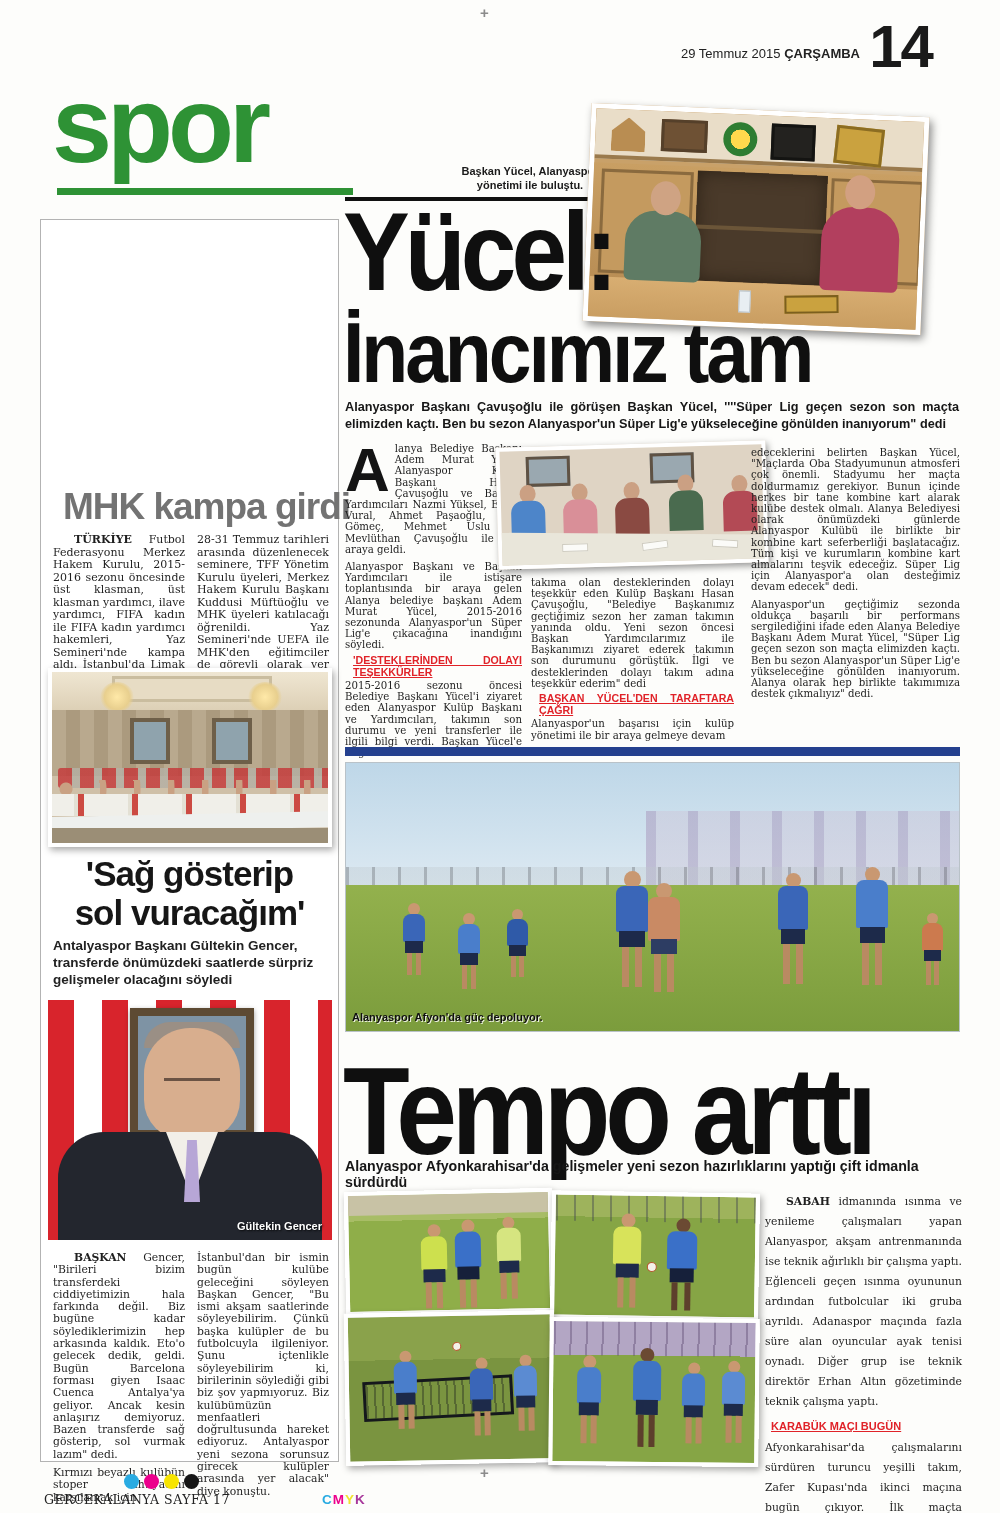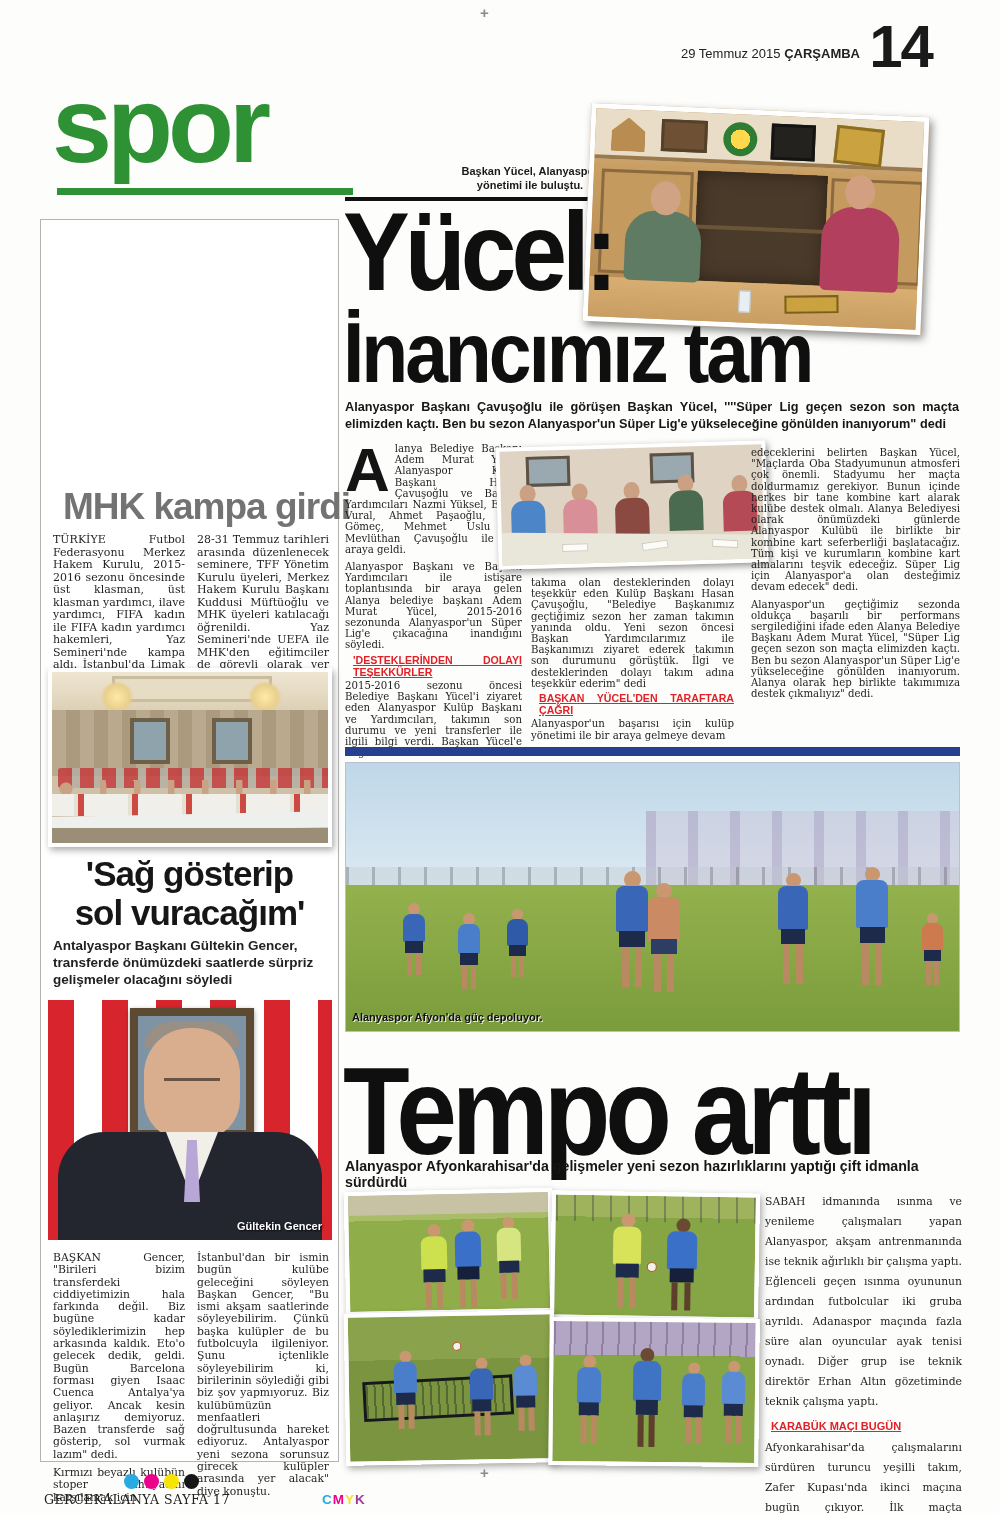--- a/index.html
+++ b/index.html
@@ -27,21 +27,21 @@
   #date-line { right:140px; top:46px; font-size:13px; color:#222; }
   #date-line b { font-weight:bold; }
   #page-number { right:68px; top:12px; font-size:60px; font-weight:900; letter-spacing:-2px; }
   .reg-mark { color:#8b8b8b; font-size:15px; font-weight:bold; }
   #reg-top { left:480px; top:4px; }
   #reg-bottom { left:480px; top:1464px; }
 
   
   .serif { font-family:"DejaVu Serif","Liberation Serif",serif; color:#1f1f1f; }
   .jtext { text-align:justify; }
-  .lead-in { font-weight:normal; }
+  .lead-in { font-weight:bold;margin-left:21px; }
   .red-subhead { color:#e02228; font-weight:bold; font-family:"Liberation Sans",sans-serif;text-decoration:underline; }
   .caption-on-photo { position:absolute; color:#fff; font-weight:bold; font-size:11px; text-shadow:1px 1px 2px rgba(0,0,0,.8); }
 
   
   #left-box { left:40px; top:219px; width:299px; height:1243px; border:1px solid #b3b3b3; background:#fff; }
 
   
   #photo-kuddusi { left:7px; top:6px; width:284px; height:253px; overflow:hidden; background:#d9cec0; }
   #pk-banner { position:absolute; left:0; top:0; width:58%; height:100%; background:linear-gradient(115deg,#c4272e 0%,#d03037 55%,#b01d24 100%); }
   #pk-banner-line { position:absolute; left:18px; top:40px; width:3px; height:170px; background:rgba(255,255,255,.55); transform:rotate(8deg); }

